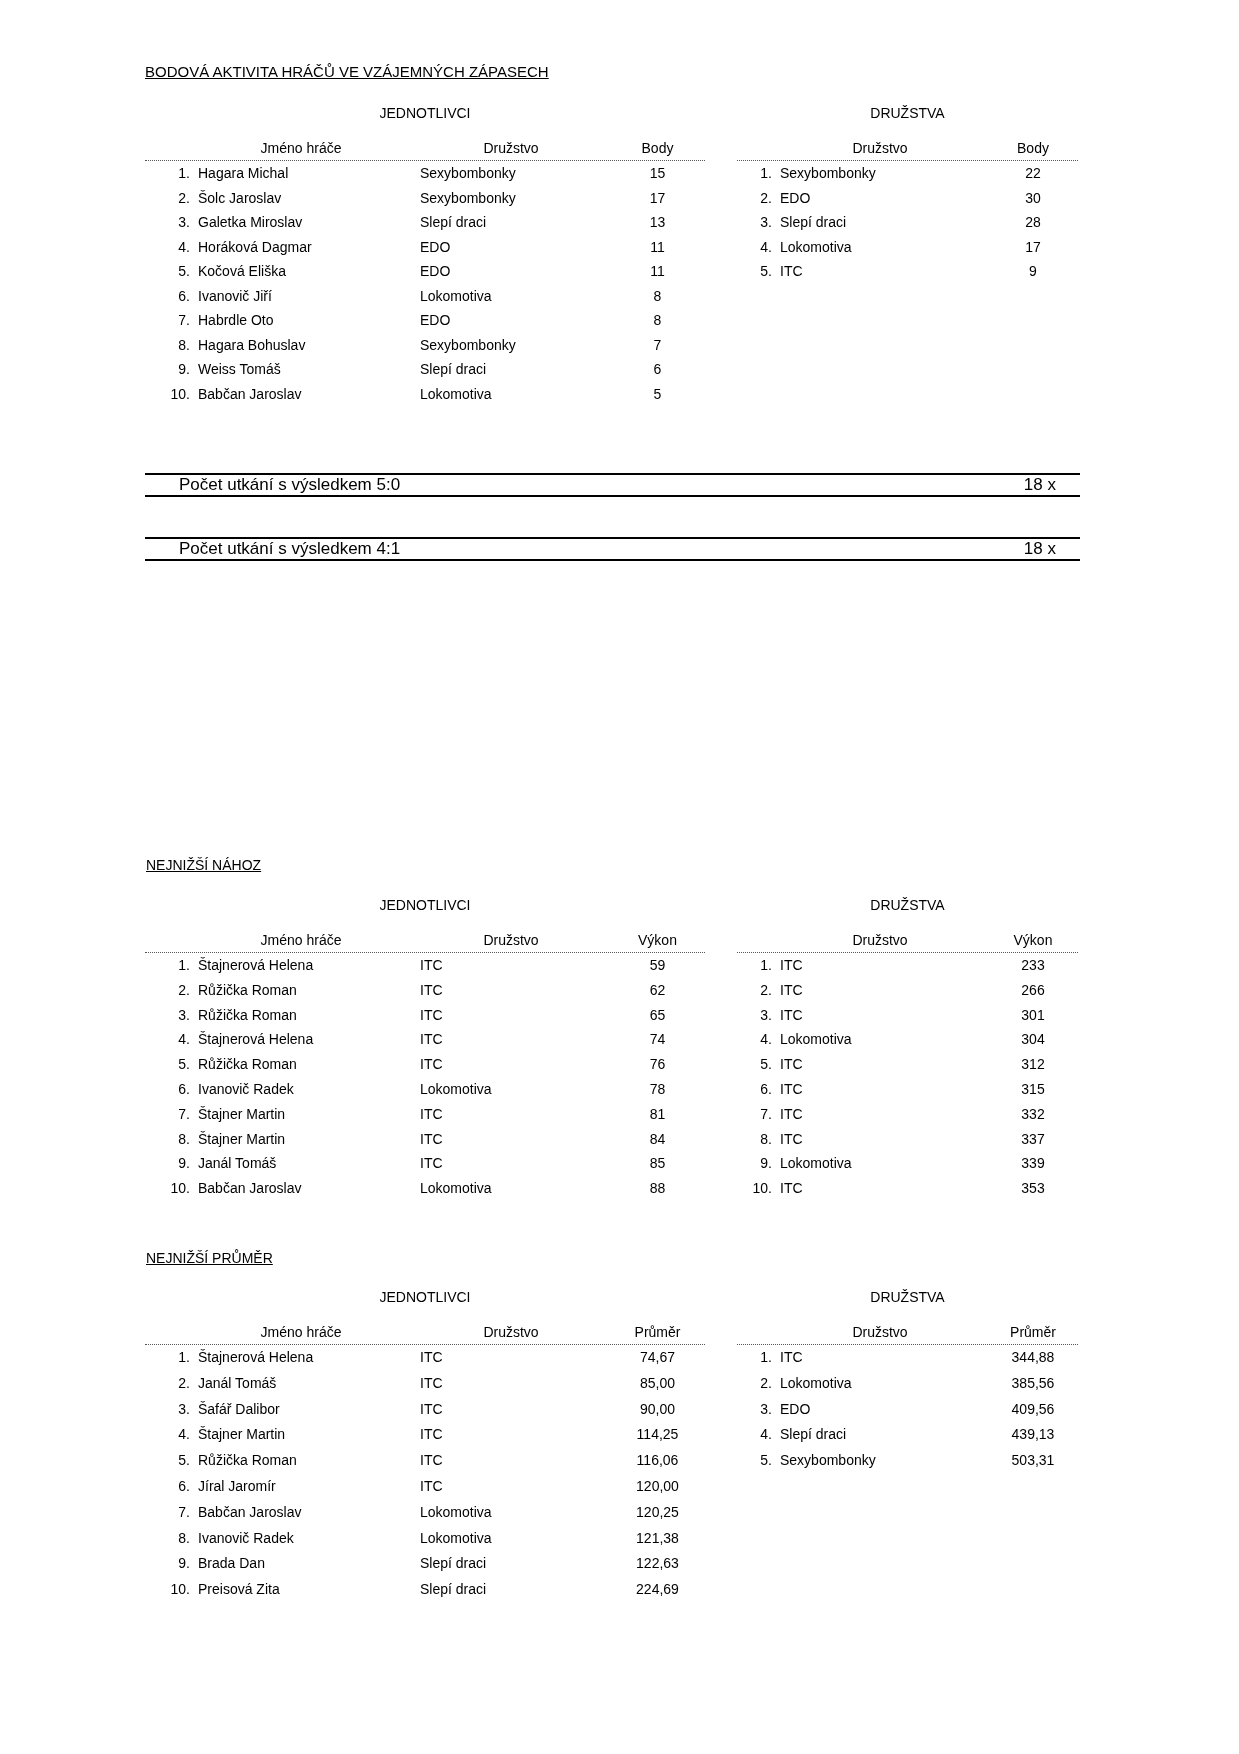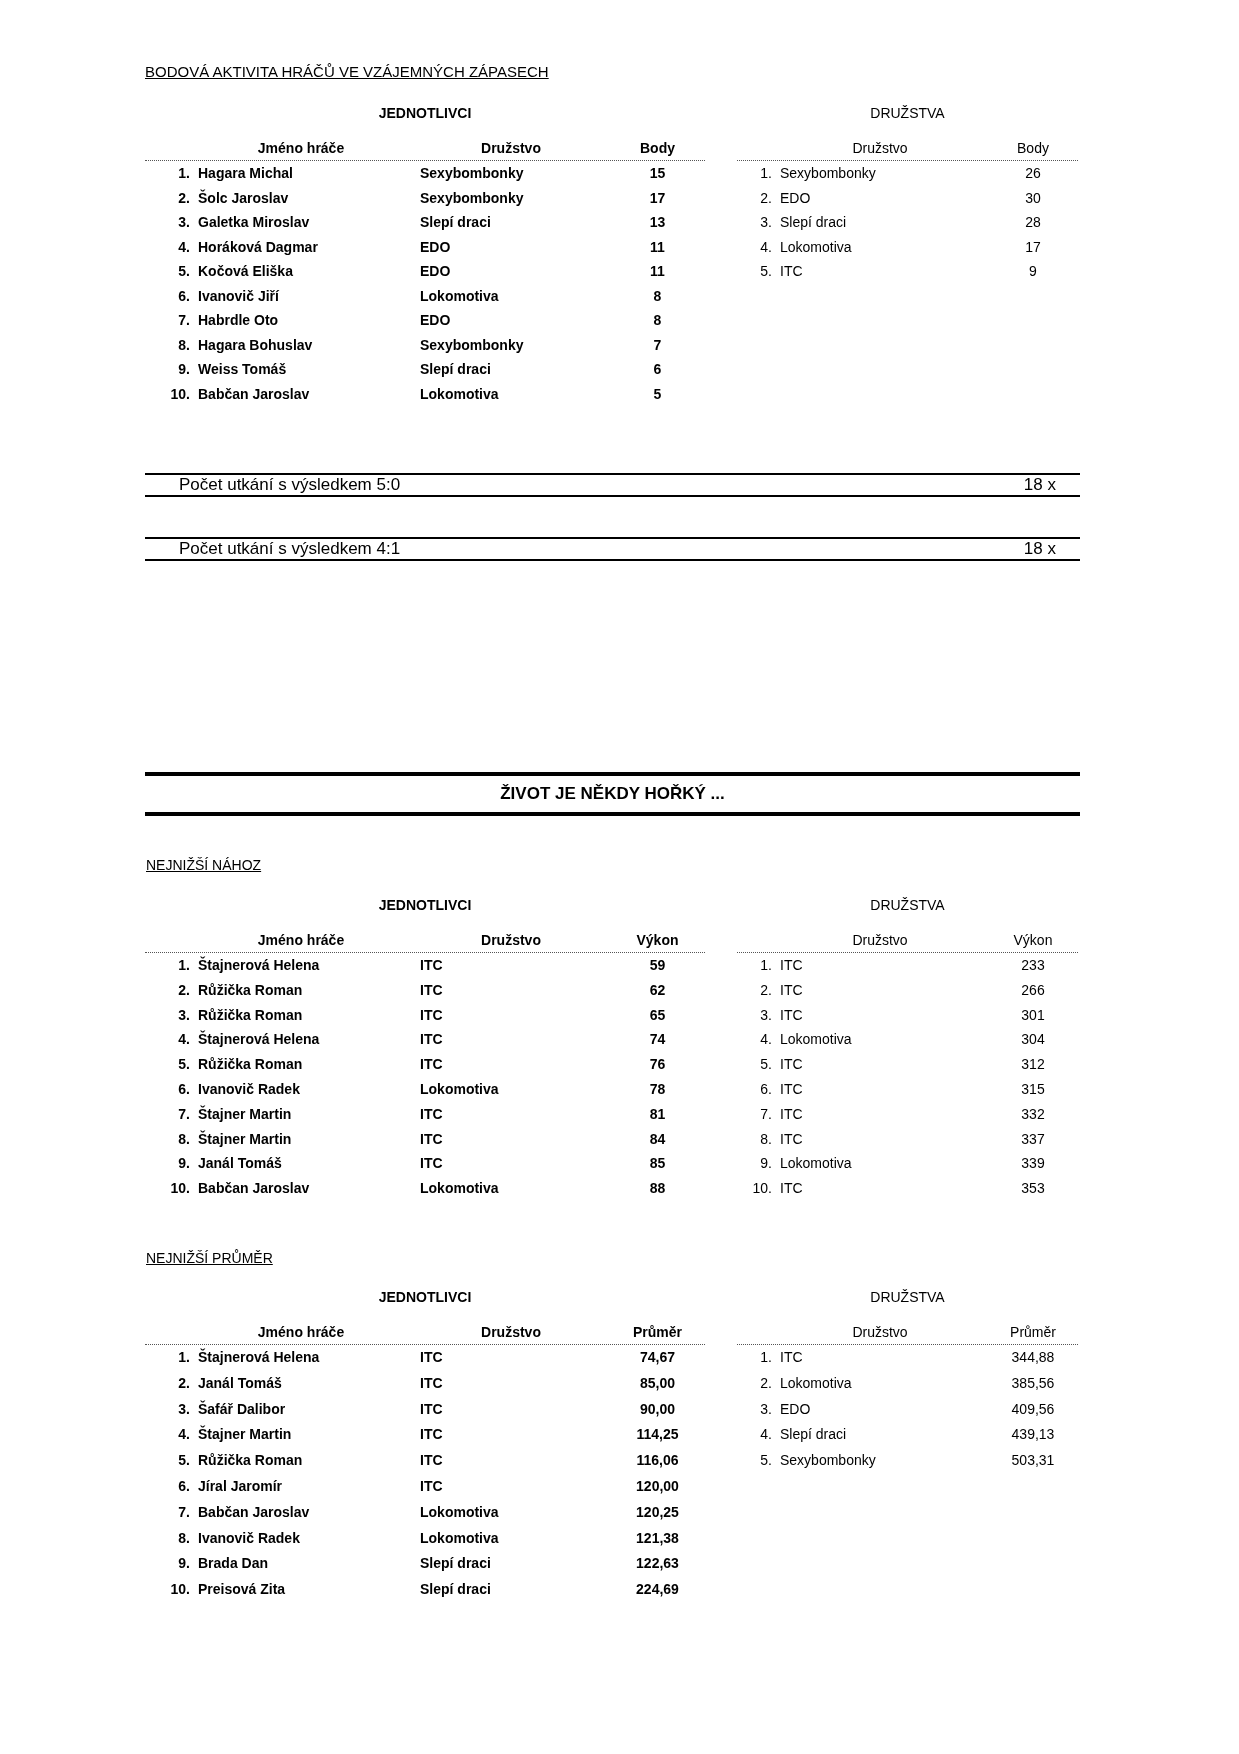--- a/index.html
+++ b/index.html
@@ -18,21 +18,21 @@
     text-decoration:underline;
     white-space:nowrap;
   }
   .sec-heading {
     position:absolute; left:146px;
     font-size:14px; line-height:18px;
     text-decoration:underline;
     white-space:nowrap;
   }
   .twrap { position:absolute; }
-  .t-left  { width:560px;font-weight:bold; }
+  .t-left  { width:560px; }
   .t-right { width:341px; }
   .caption {
     height:24px; line-height:24px;
     text-align:center; font-size:14px;
   }
   .thead {
     display:grid; margin-top:11px;
     height:24px; line-height:24px;
     font-size:14px;
     border-bottom:1px dotted #555;
@@ -162,21 +162,21 @@
     <div class="thead">
       <span class="cell rank"></span>
       <span class="cell hc">Družstvo</span>
       <span class="cell hc">Body</span>
     </div>
     <div>
 
         <div class="trow">
           <span class="cell rank">1.</span>
           <span class="cell team">Sexybombonky</span>
-          <span class="cell val">26</span>
+          <span class="cell val">22</span>
         </div>
 
         <div class="trow">
           <span class="cell rank">2.</span>
           <span class="cell team">EDO</span>
           <span class="cell val">30</span>
         </div>
 
         <div class="trow">
           <span class="cell rank">3.</span>
@@ -200,21 +200,20 @@
 
   <div class="sumbox" style="top:473px;">
     <span>Počet utkání s výsledkem 5:0</span>
     <span>18 x</span>
   </div>
   <div class="sumbox" style="top:537px;">
     <span>Počet utkání s výsledkem 4:1</span>
     <span>18 x</span>
   </div>
 
-  <div class="banner">ŽIVOT JE NĚKDY HOŘKÝ ...</div>
 
   <div class="sec-heading" style="top:856px;">NEJNIŽŠÍ NÁHOZ</div>
 
   <div class="twrap t-left s2" style="left:145px; top:893px;">
     <div class="caption">JEDNOTLIVCI</div>
     <div class="thead">
       <span class="cell rank"></span>
       <span class="cell hc">Jméno hráče</span>
       <span class="cell hc">Družstvo</span>
       <span class="cell hc">Výkon</span>

